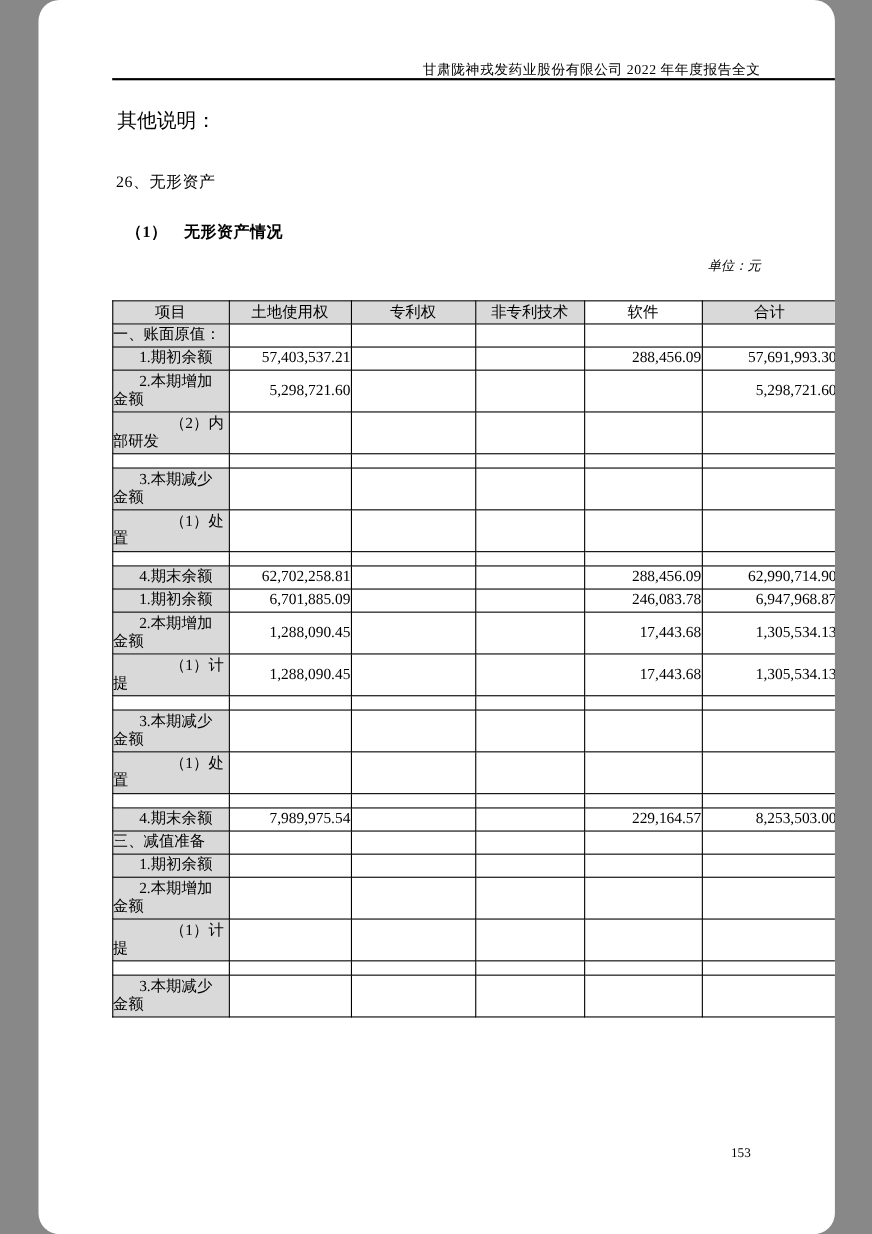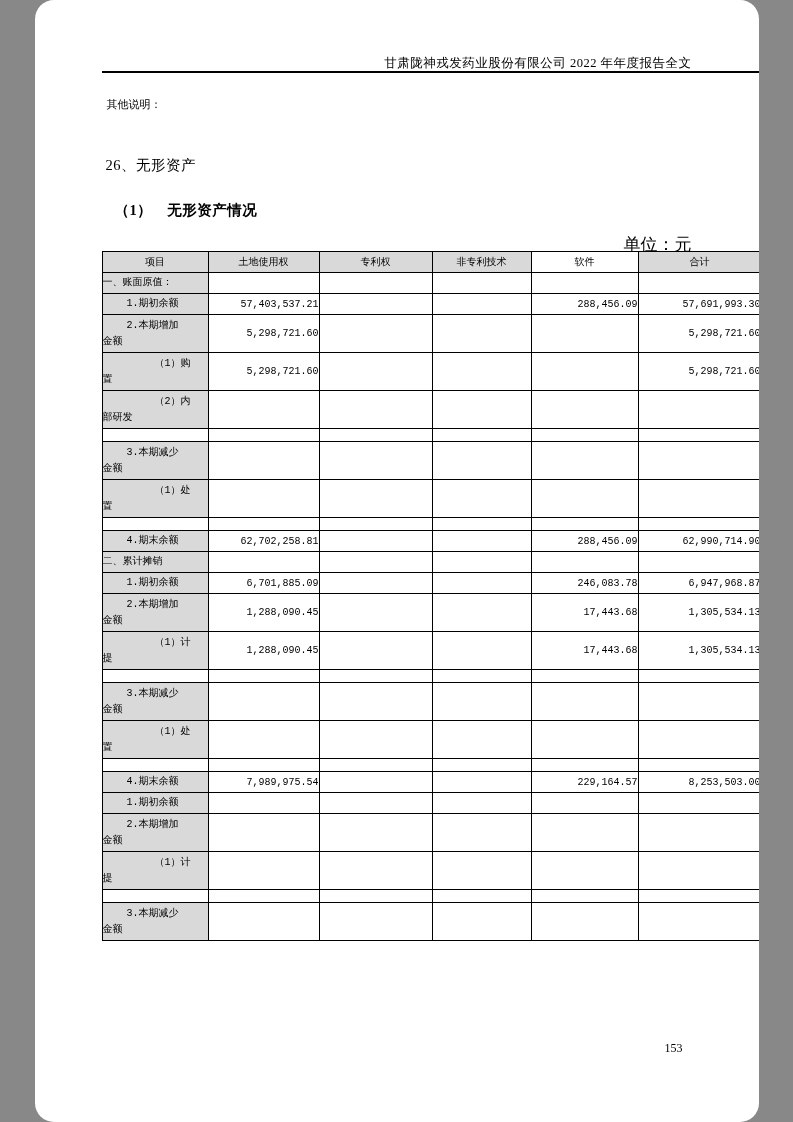--- a/index.html
+++ b/index.html
@@ -10,35 +10,34 @@
     overflow:hidden;
     border-radius:19px;
   }
   .header-title {
     position:absolute; top:55px; right:67px;
     font-size:12.5px; letter-spacing:0.5px; white-space:nowrap;
   }
   .header-rule {
     position:absolute; left:67px; top:71px; width:659px; height:2px; background:#000;
   }
-  .other-notes { position:absolute; left:72px; top:97px; font-size:11px;font-family:Liberation Serif, serif; }
+  .other-notes { position:absolute; left:72px; top:97px; font-size:18px;font-family:Liberation Serif, serif; }
   .h-section {
     position:absolute; left:71px; top:156px;
     font-size:14.5px; font-weight:normal; letter-spacing:0.5px;
   }
   .h-subsection {
     position:absolute; left:80px; top:201px;
     font-size:14.5px; font-weight:bold; letter-spacing:0.5px;
   }
-  .unit-label { position:absolute; top:233px; right:67px; font-size:17px; }
+  .unit-label { position:absolute; top:233px; right:67px; font-size:12px;font-style:italic; }
   table.assets {
-    position:absolute; left:67px; top:251px; width:659px;
+    position:absolute; left:67px; top:273px; width:659px;
     border-collapse:collapse; table-layout:fixed;
-    font-size:10px;
-    font-family:Liberation Mono, monospace;
+    font-size:14px;
   }
   table.assets th, table.assets td {
     border:1px solid #000; padding:0; overflow:hidden;
   }
   table.assets th {
     background:#d9d9d9; font-weight:normal; height:20px;
     text-align:center; vertical-align:middle;
   }
   table.assets th.white { background:#ffffff; }
   td.label {
@@ -111,29 +110,20 @@
         <tr class="double">
           <td class="label ind1">2.本期增加
 金额</td>
           <td class="num">5,298,721.60</td>
           <td class="num"></td>
           <td class="num"></td>
           <td class="num"></td>
           <td class="num">5,298,721.60</td>
         </tr>
         <tr class="double">
-          <td class="label ind2">（1）购
-置</td>
-          <td class="num">5,298,721.60</td>
-          <td class="num"></td>
-          <td class="num"></td>
-          <td class="num"></td>
-          <td class="num">5,298,721.60</td>
-        </tr>
-        <tr class="double">
           <td class="label ind2">（2）内
 部研发</td>
           <td class="num"></td>
           <td class="num"></td>
           <td class="num"></td>
           <td class="num"></td>
           <td class="num"></td>
         </tr>
         <tr class="spacer">
           <td></td>
@@ -169,28 +159,20 @@
           <td></td>
           <td></td>
         </tr>
         <tr class="single">
           <td class="label ind1">4.期末余额</td>
           <td class="num">62,702,258.81</td>
           <td class="num"></td>
           <td class="num"></td>
           <td class="num">288,456.09</td>
           <td class="num">62,990,714.90</td>
-        </tr>
-        <tr class="single">
-          <td class="label ind0">二、累计摊销</td>
-          <td class="num"></td>
-          <td class="num"></td>
-          <td class="num"></td>
-          <td class="num"></td>
-          <td class="num"></td>
         </tr>
         <tr class="single">
           <td class="label ind1">1.期初余额</td>
           <td class="num">6,701,885.09</td>
           <td class="num"></td>
           <td class="num"></td>
           <td class="num">246,083.78</td>
           <td class="num">6,947,968.87</td>
         </tr>
         <tr class="double">
@@ -247,20 +229,28 @@
         </tr>
         <tr class="single">
           <td class="label ind1">4.期末余额</td>
           <td class="num">7,989,975.54</td>
           <td class="num"></td>
           <td class="num"></td>
           <td class="num">229,164.57</td>
           <td class="num">8,253,503.00</td>
         </tr>
         <tr class="single">
+          <td class="label ind0">三、减值准备</td>
+          <td class="num"></td>
+          <td class="num"></td>
+          <td class="num"></td>
+          <td class="num"></td>
+          <td class="num"></td>
+        </tr>
+        <tr class="single">
           <td class="label ind1">1.期初余额</td>
           <td class="num"></td>
           <td class="num"></td>
           <td class="num"></td>
           <td class="num"></td>
           <td class="num"></td>
         </tr>
         <tr class="double">
           <td class="label ind1">2.本期增加
 金额</td>

